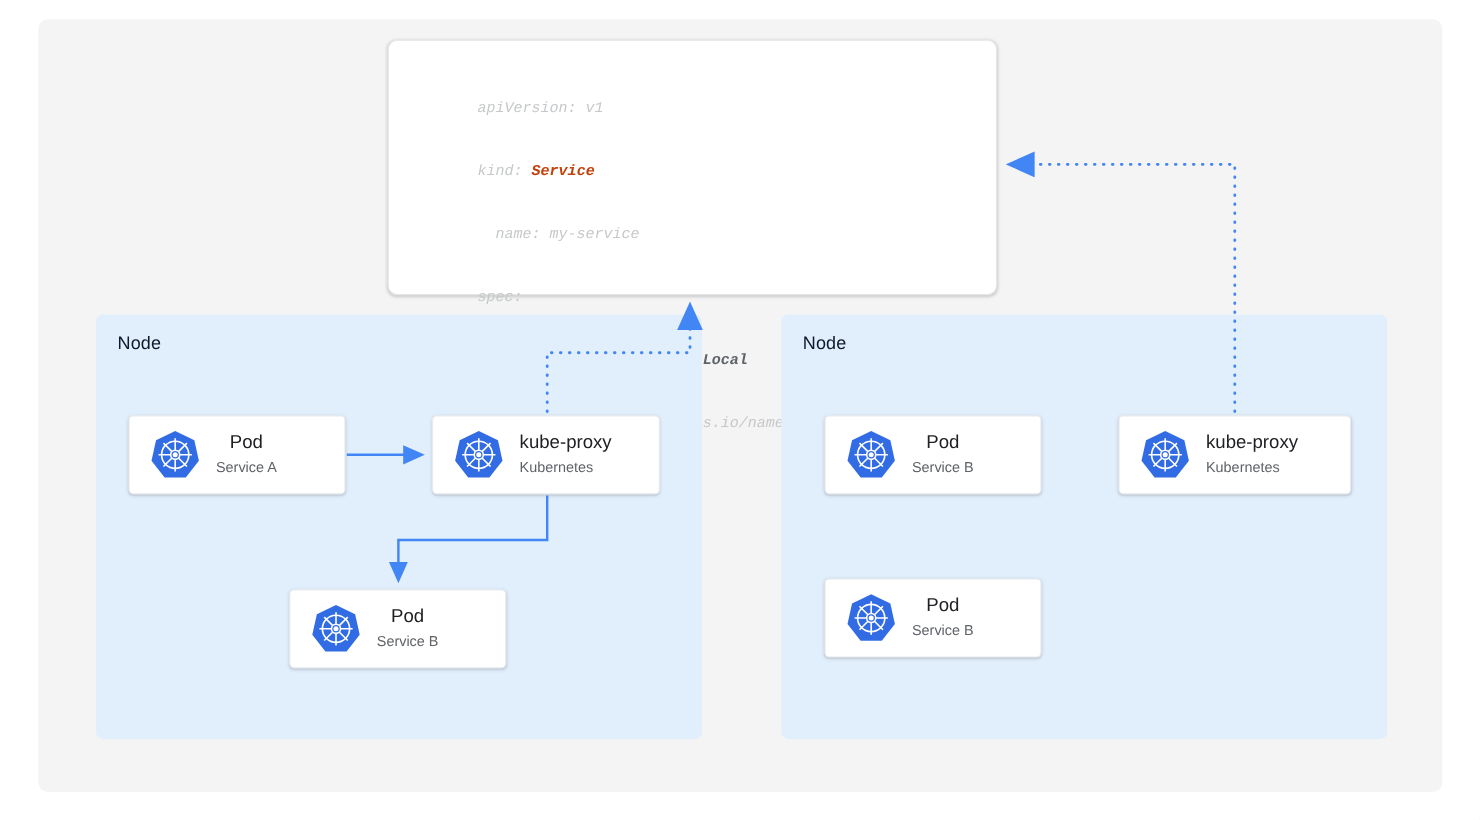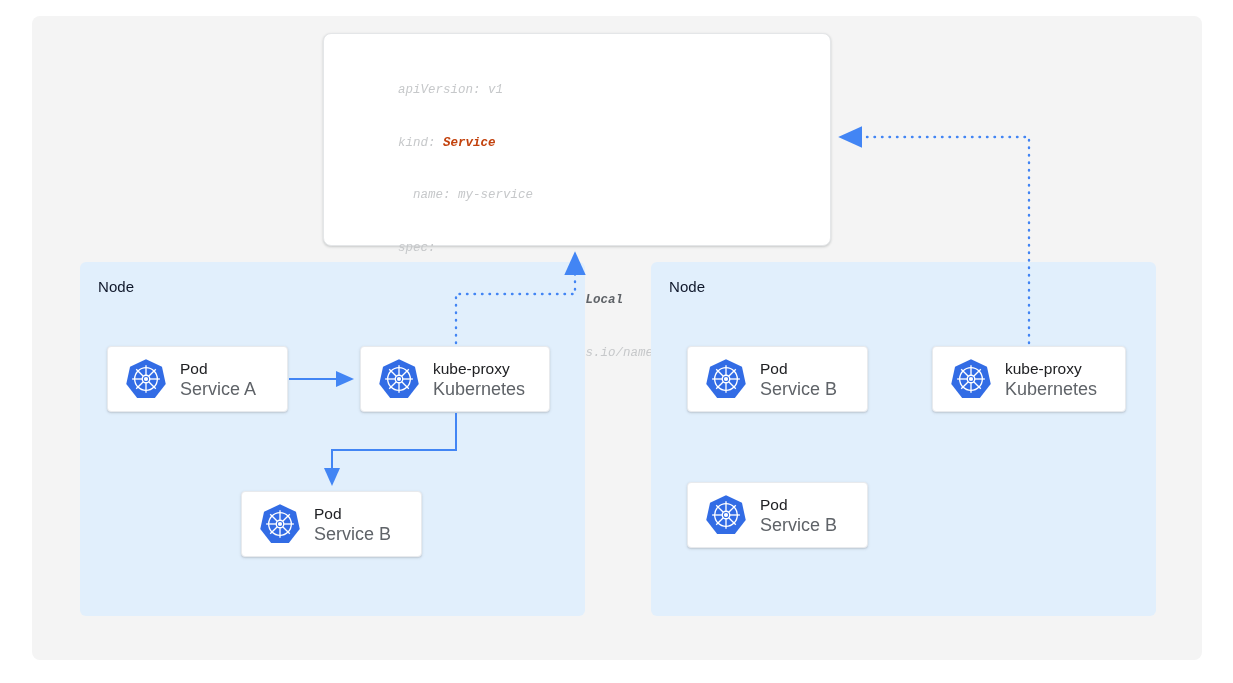--- a/index.html
+++ b/index.html
@@ -106,23 +106,24 @@
     position: absolute;
     left: 72px;
     top: 50%;
     transform: translateY(-50%);
   }
   .card .card-title {
     font-size: 15.5px;
     color: #202124;
     line-height: 20px;
     white-space: nowrap;
+    text-align: center;
   }
   .card .card-sub {
-    font-size: 18px;
+    font-size: 12px;
     color: #5f6368;
     line-height: 20px;
     white-space: nowrap;
   }
 
   #card-pod-a        { left: 107px; top: 346px; width: 181px; height: 66px; }
   #card-kubeproxy-l  { left: 360px; top: 346px; width: 190px; height: 66px; }
   #card-pod-b-left   { left: 241px; top: 491px; width: 181px; height: 66px; }
   #card-pod-b-r1     { left: 687px; top: 346px; width: 181px; height: 66px; }
   #card-kubeproxy-r  { left: 932px; top: 346px; width: 194px; height: 66px; }

